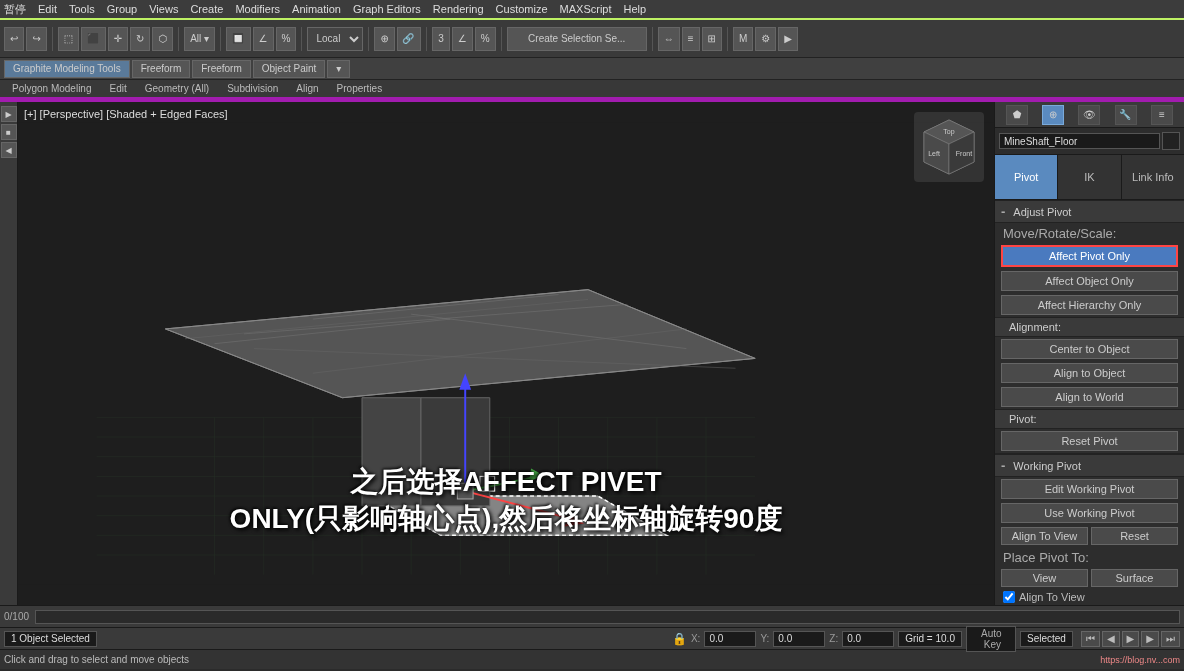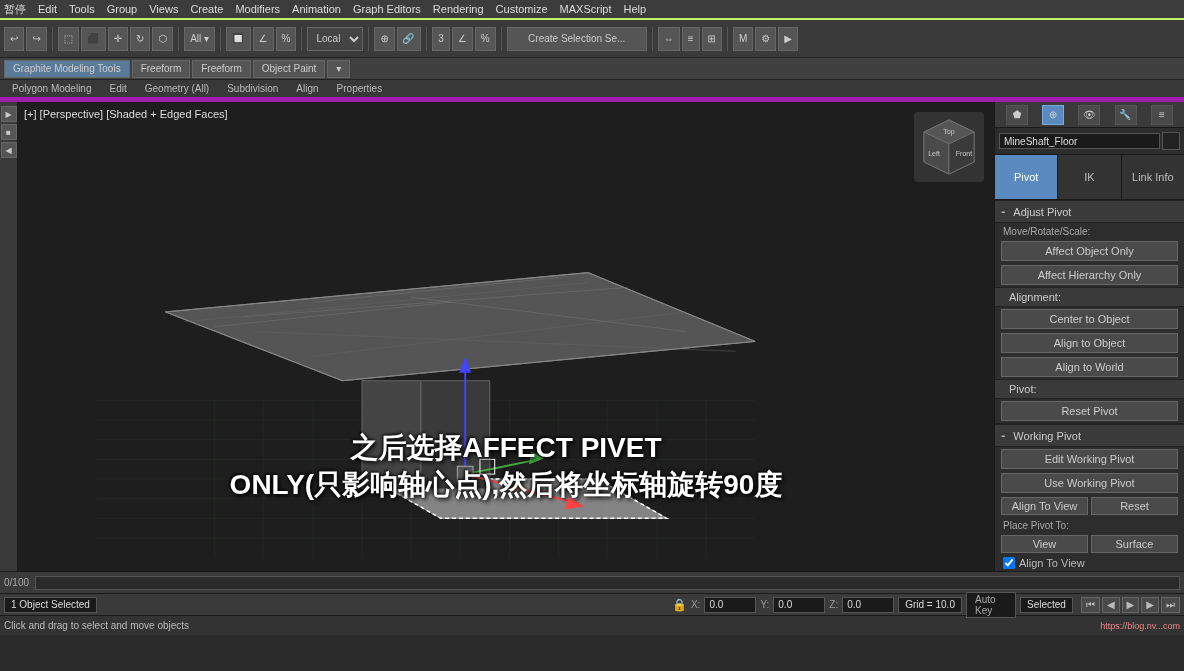--- a/index.html
+++ b/index.html
@@ -219,21 +219,21 @@
     .section-header .minus {
       color: #aaa;
       font-size: 13px;
       font-weight: bold;
       margin-right: 4px;
     }
 
     
     .sub-label {
       padding: 3px 8px 2px;
-      font-size: 10px;
+      font-size: 13px;
       color: #aaa;
     }
 
     
     .panel-btn {
       display: block;
       width: calc(100% - 12px);
       margin: 2px 6px;
       background: #4a4a4a;
       border: 1px solid #666;
@@ -608,20 +608,21 @@
       <div class="panel-tab">Link Info</div>
     </div>
 
     <div class="section-header">
       <span class="minus">-</span>
       <span>Adjust Pivot</span>
     </div>
 
     <div class="sub-label">Move/Rotate/Scale:</div>
 
+    <button class="panel-btn highlighted">Affect Pivot Only</button>
     <button class="panel-btn">Affect Object Only</button>
     <button class="panel-btn">Affect Hierarchy Only</button>
 
     <div class="section-header">
       <span class="minus"></span>
       <span>Alignment:</span>
     </div>
 
     <button class="panel-btn">Center to Object</button>
     <button class="panel-btn">Align to Object</button>
@@ -676,21 +677,21 @@
   <div style="flex:1;"></div>
 
   <span style="font-size:12px;">🔒</span>
   <span class="status-label">X:</span>
   <input class="coord-field" type="text" value="0.0" style="">
   <span class="status-label">Y:</span>
   <input class="coord-field" type="text" value="0.0" style="">
   <span class="status-label">Z:</span>
   <input class="coord-field" type="text" value="0.0" style="">
   <div class="status-value">Grid = 10.0</div>
-  <div style="width:50px; background:#1a1a1a; border:1px solid #555; padding:1px 8px; font-size:10px; color:#aaa;">Auto Key</div>
+  <div style="width:50px; background:#1a1a1a; border:1px solid #555; padding:1px 14px; font-size:10px; color:#aaa;text-align:right;">Auto Key</div>
   <div class="status-value">Selected</div>
 
   <div style="display:flex; gap:2px; margin-left:4px;">
     <div style="background:#4a4a4a; border:1px solid #666; padding:1px 4px; cursor:pointer; font-size:10px;">⏮</div>
     <div style="background:#4a4a4a; border:1px solid #666; padding:1px 4px; cursor:pointer; font-size:10px;">◀</div>
     <div style="background:#4a4a4a; border:1px solid #666; padding:1px 4px; cursor:pointer; font-size:10px;">▶</div>
     <div style="background:#4a4a4a; border:1px solid #666; padding:1px 4px; cursor:pointer; font-size:10px;">▶</div>
     <div style="background:#4a4a4a; border:1px solid #666; padding:1px 4px; cursor:pointer; font-size:10px;">⏭</div>
   </div>
 </div>

